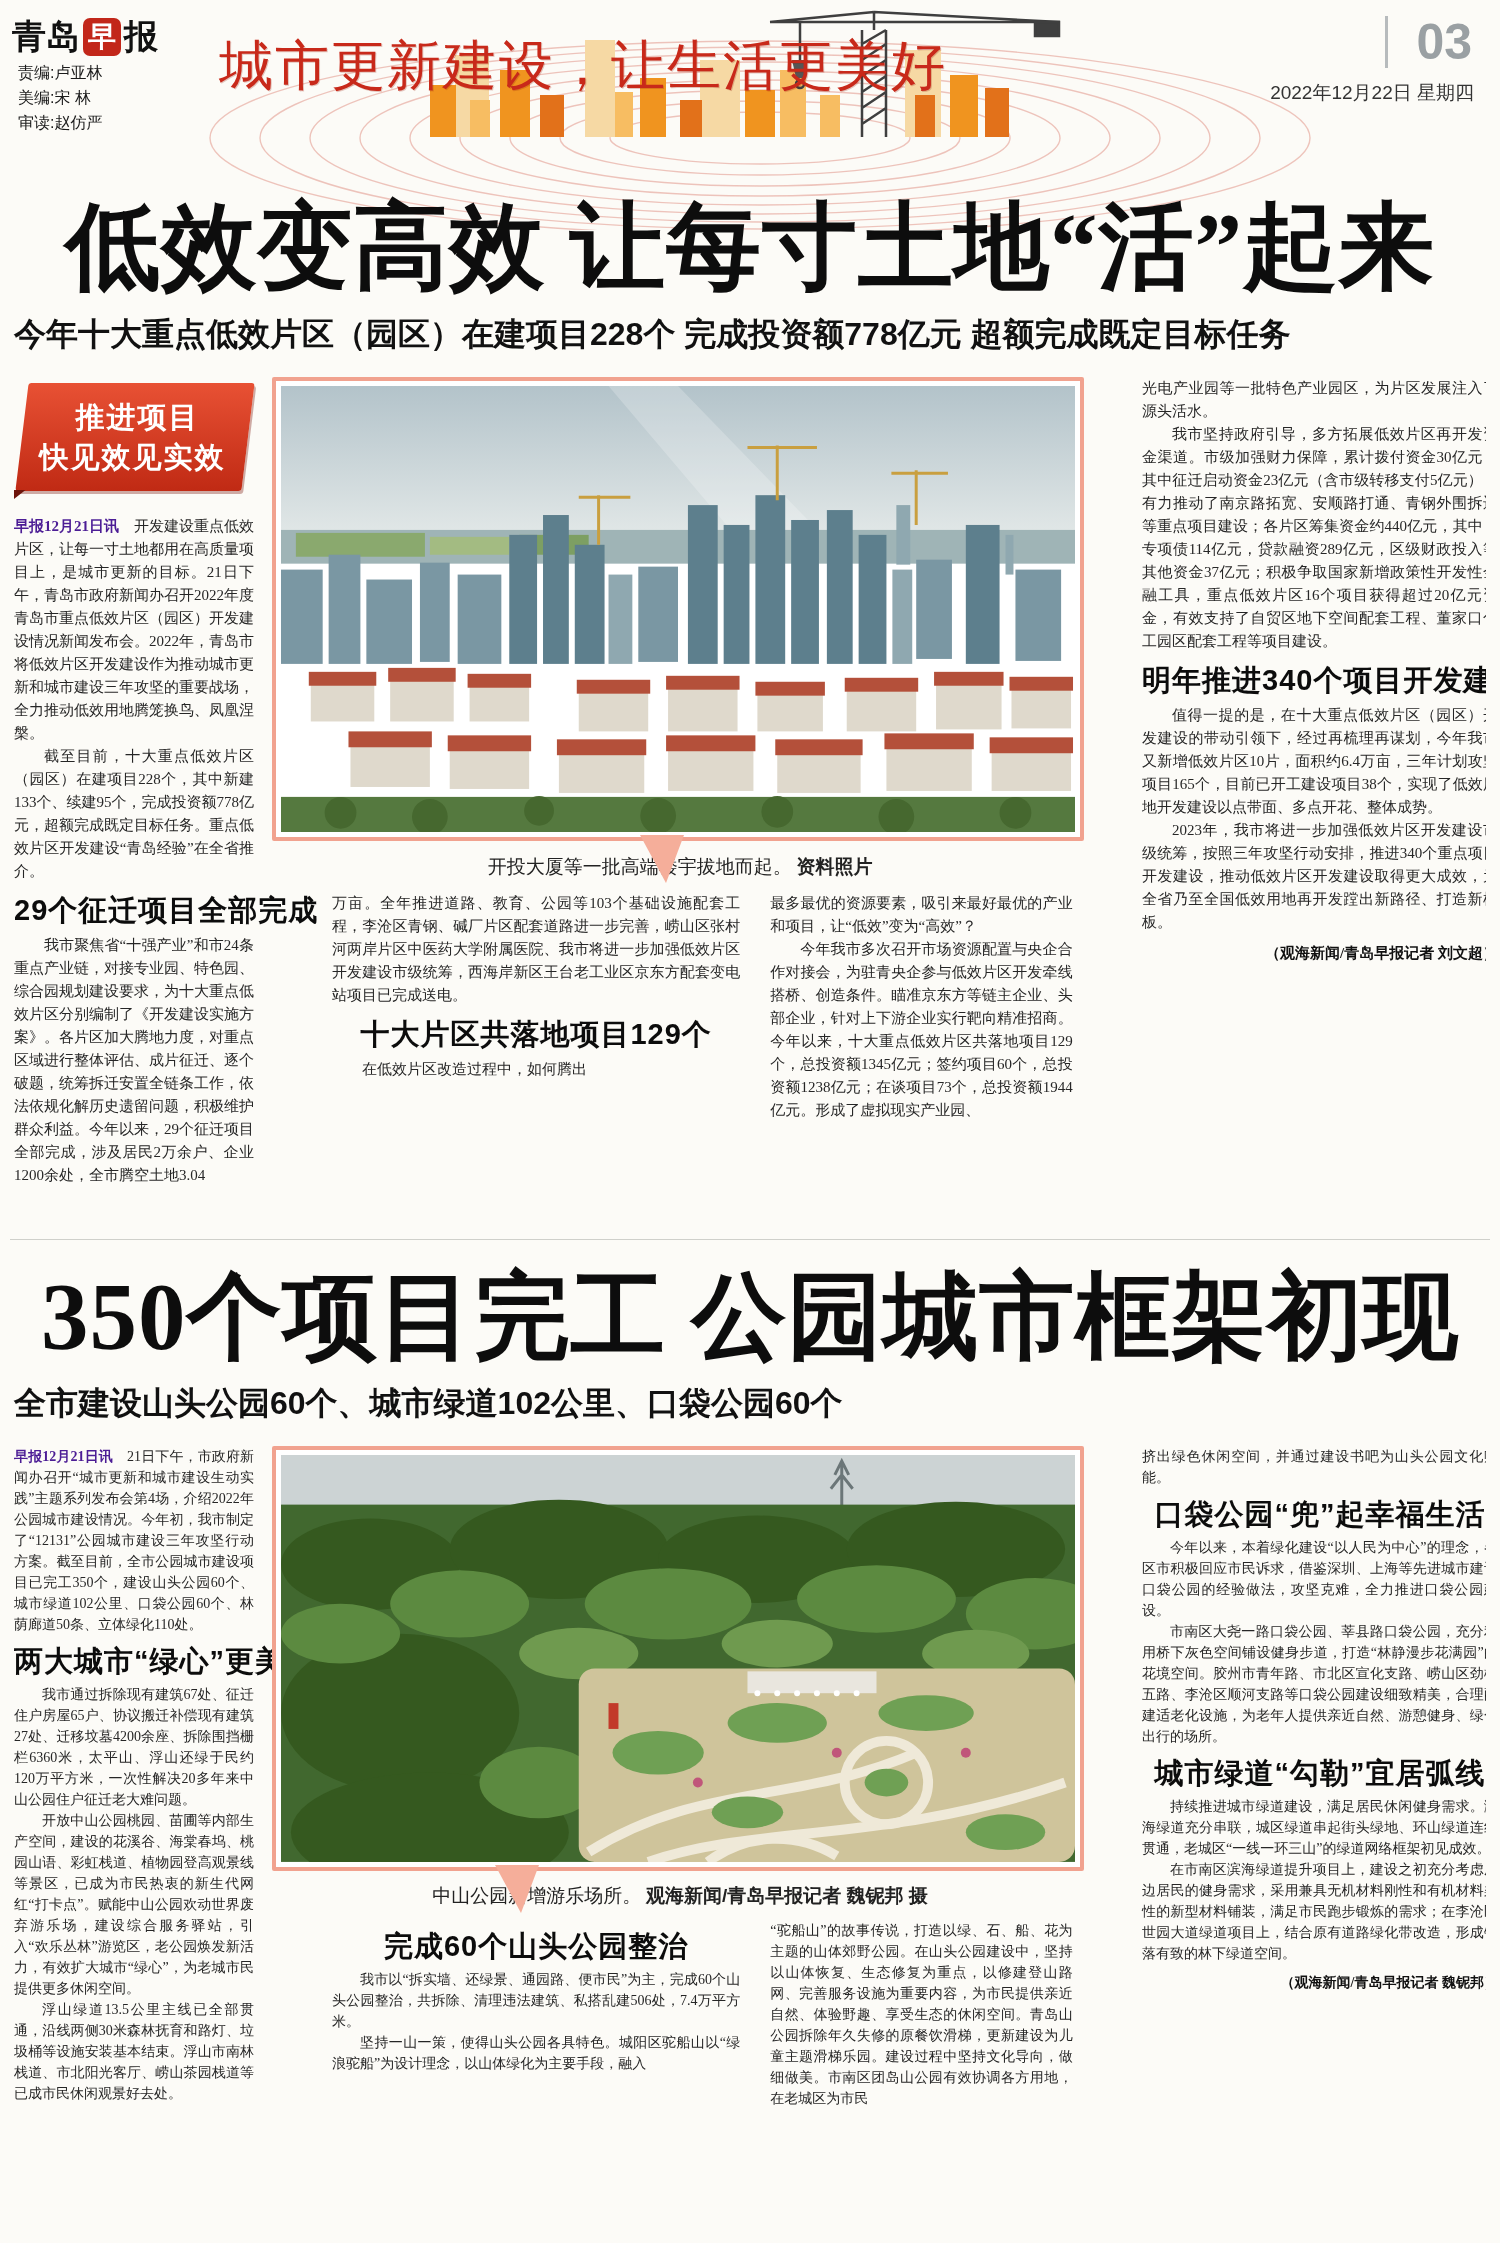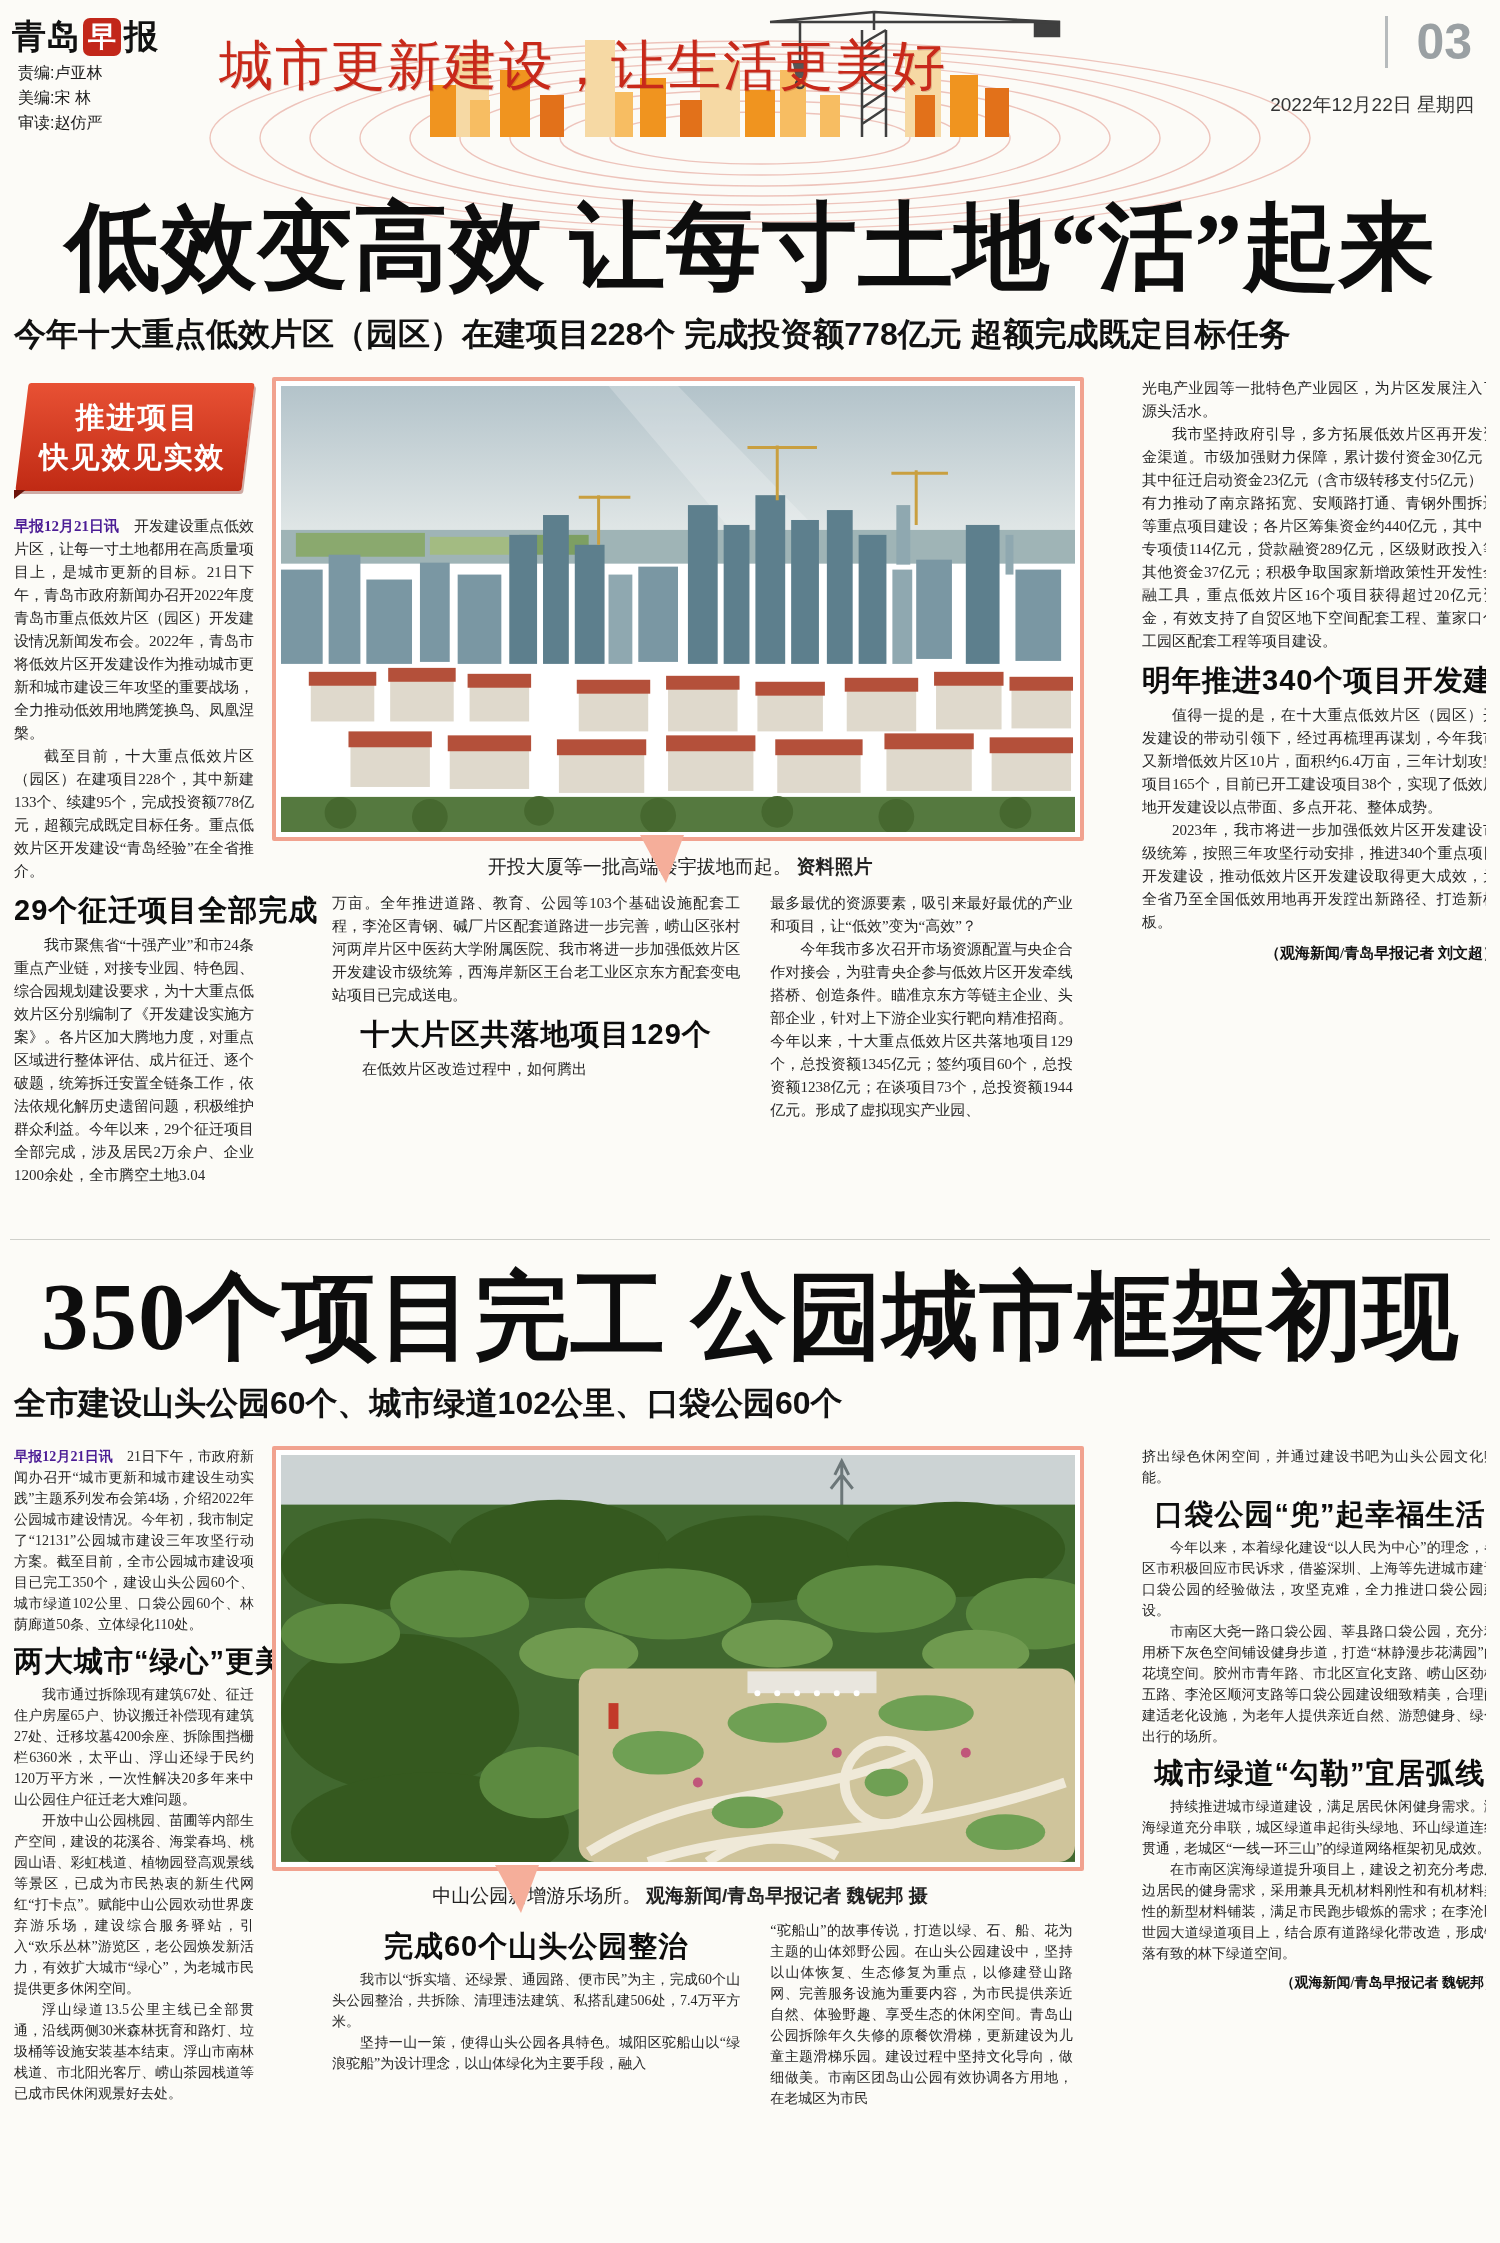--- a/index.html
+++ b/index.html
@@ -17,21 +17,21 @@
   .logo-seal { display:inline-flex; width:38px; height:38px; background:#c2271a; color:#fff;
     border-radius:7px; align-items:center; justify-content:center; font-size:28px; }
   .staff { position:absolute; left:18px; top:60px; z-index:2; font-size:16px; line-height:25px; color:#1a1a1a;
     font-family:"Liberation Sans","DejaVu Sans",sans-serif; }
   .slogan { position:absolute; left:183px; top:30px; z-index:2; font-size:54px; letter-spacing:2px;
     font-weight:400; color:#c8291a; font-family:"Liberation Sans","DejaVu Sans",sans-serif;
     text-shadow:1px 1px 0 rgba(150,30,10,.25);margin-left:36px; }
   .pageno { position:absolute; right:28px; top:16px; z-index:2; font-size:50px; font-weight:900;
     color:#9aa0a3; font-family:"Liberation Sans","DejaVu Sans",sans-serif;
     border-left:3px solid #b7bbbd; padding-left:28px; line-height:52px; }
-  .mast-date { position:absolute; right:26px; top:92px; z-index:2; font-size:19px; color:#333;
+  .mast-date { position:absolute; right:26px; top:80px; z-index:2; font-size:19px; color:#333;
     font-family:"Liberation Sans","DejaVu Sans",sans-serif; }
   
   .article { position:relative; z-index:1; padding:0 14px; }
   .a-headline { text-align:center; font-weight:900; color:#0d0d0d; font-size:95px; line-height:1.08;
     letter-spacing:1px; margin-top:26px; font-family:"Liberation Serif","DejaVu Serif",serif; }
   .a1 .a-headline { margin-top:60px; }
   .a-subhead { text-align:left; font-weight:900; font-size:32px; color:#111; margin:14px 0 20px;
     font-family:"Liberation Sans","DejaVu Sans",sans-serif; }
   .cols { display:flex; gap:18px; }
   .a1 .cols { height:848px; overflow:hidden; }

